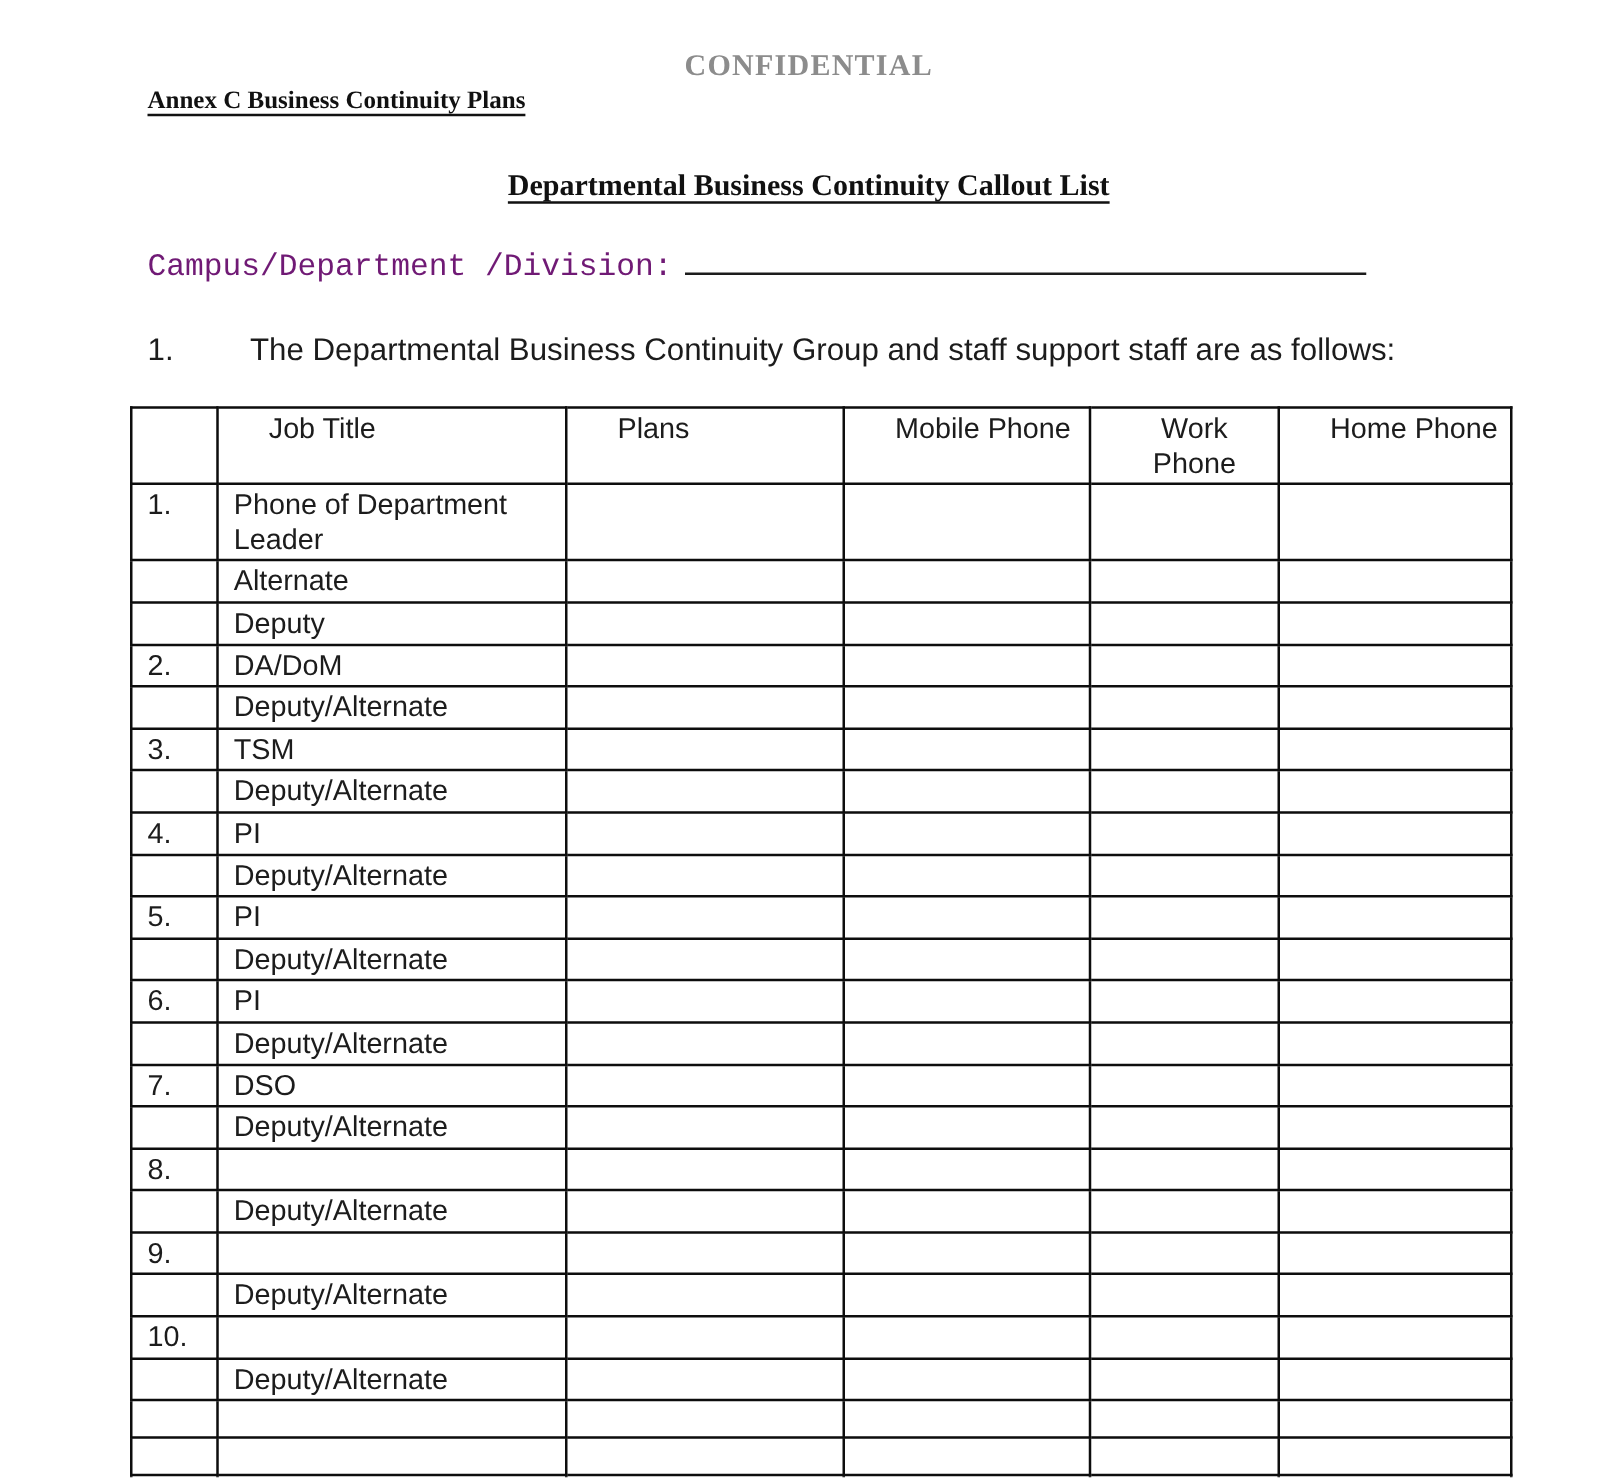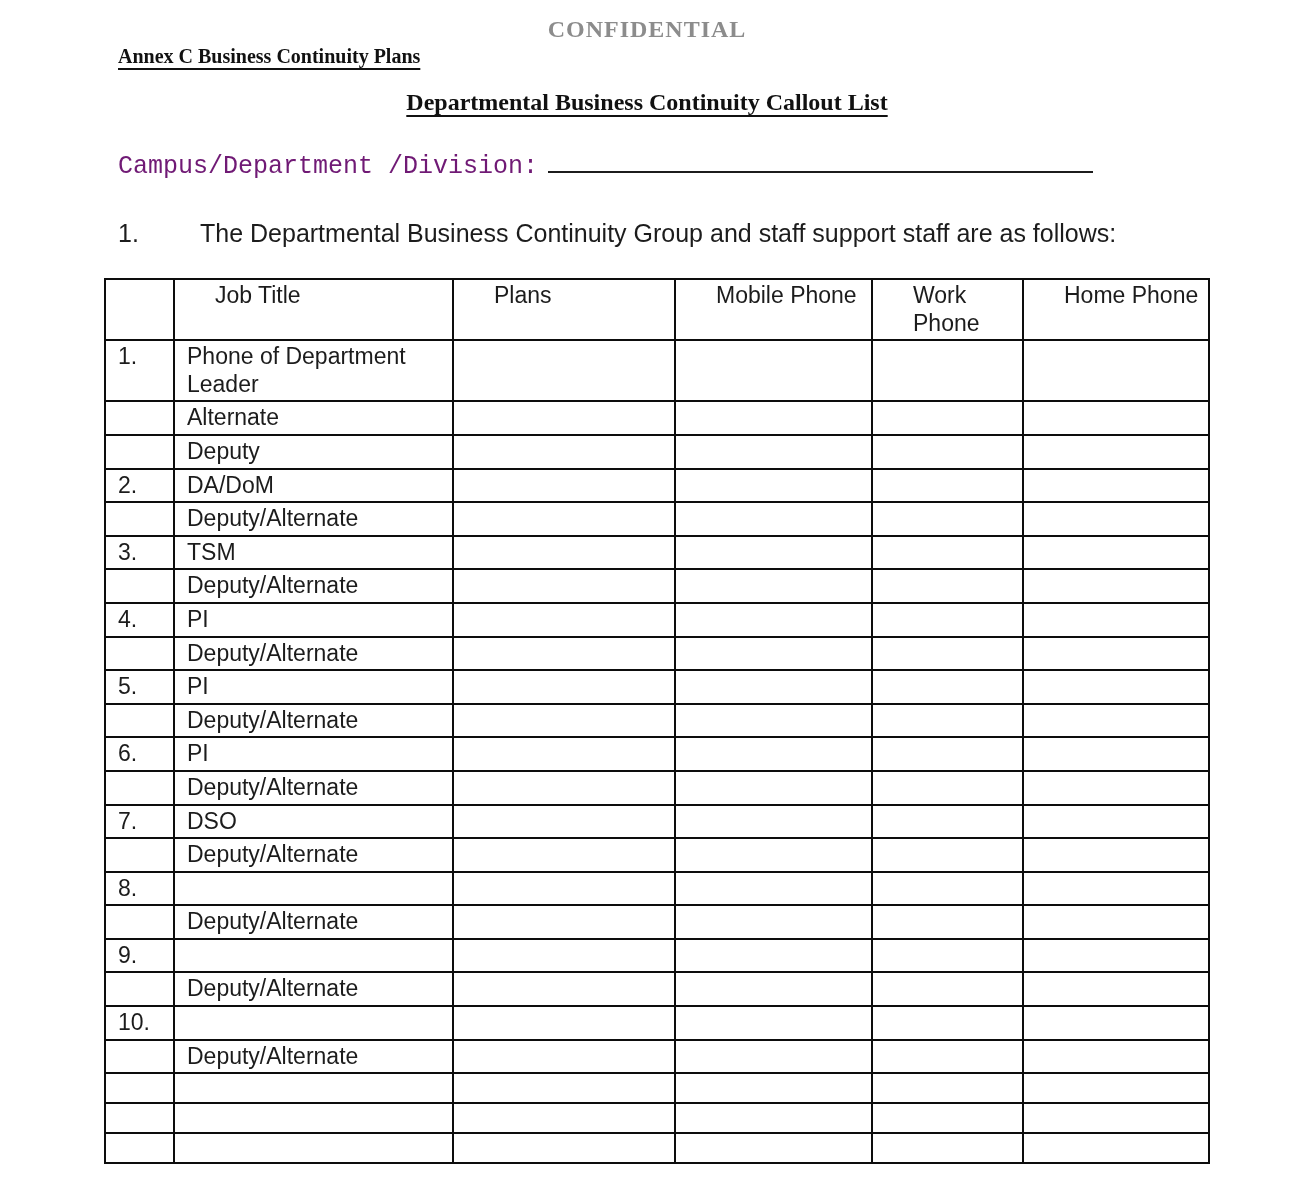--- a/index.html
+++ b/index.html
@@ -10,40 +10,40 @@
   .page {
     position: relative;
     width: 1294px;
     height: 1182px;
     background: #ffffff;
     font-family: "Liberation Sans", sans-serif;
     color: #1c1c1c;
     overflow: hidden;
   }
   .confidential {
-    padding-top: 16px;
+    padding-top: 40px;
     text-align: center;
     font-family: "Liberation Serif", serif;
     font-weight: bold;
     font-size: 24px;
     letter-spacing: 1px;
     color: #8c8c8c;
   }
   .annex-heading {
     margin: 2px 0 0 118px;
     font-family: "Liberation Serif", serif;
     font-weight: bold;
     font-size: 20px;
     text-decoration: underline;
     text-decoration-thickness: 2px;
     text-underline-offset: 5px;
     color: #111111;
   }
   .doc-title {
-    margin-top: 21px;
+    margin-top: 44px;
     text-align: center;
     font-family: "Liberation Serif", serif;
     font-weight: bold;
     font-size: 24px;
     text-decoration: underline;
     text-decoration-thickness: 2px;
     text-underline-offset: 5px;
     color: #111111;
   }
   .campus-line {
@@ -89,20 +89,21 @@
     overflow: hidden;
     line-height: 1.2;
   }
   table.callout thead th {
     height: 50px;
     padding-left: 40px;
   }
   th.wrap-narrow span {
     display: block;
     width: 85px;
+    text-align: center;
   }
   table.callout tbody td {
     height: 24px;
   }
   tr.tall td {
     height: 85px;
   }
   td.num-cell {
     font-weight: bold;
     padding-left: 14px;

